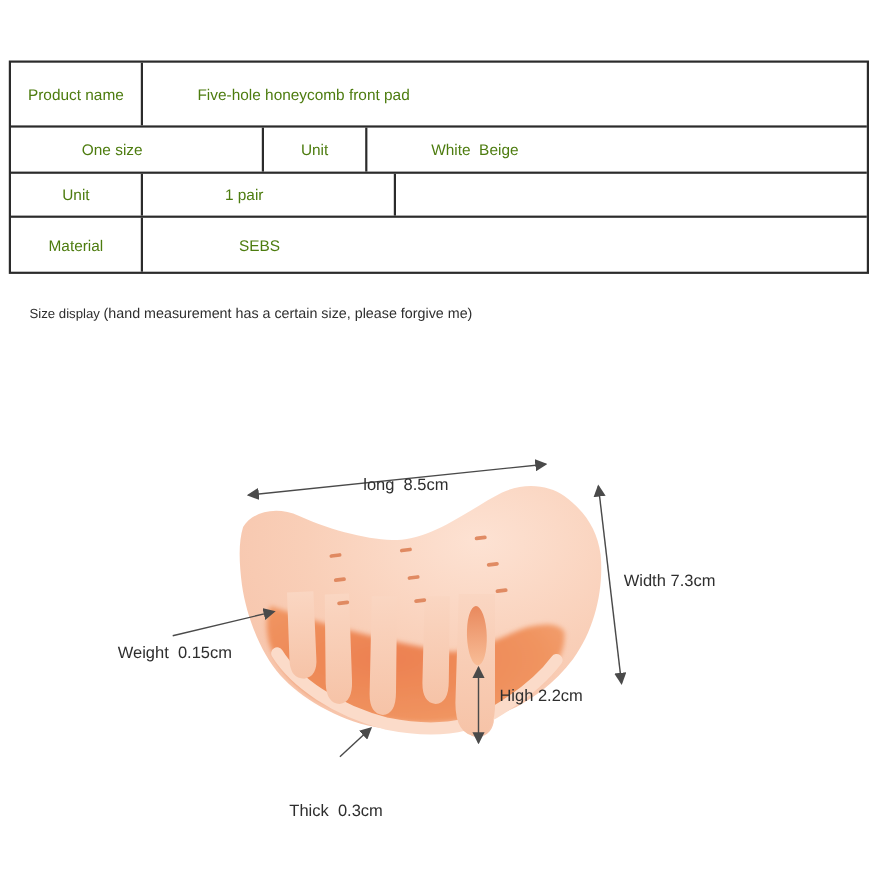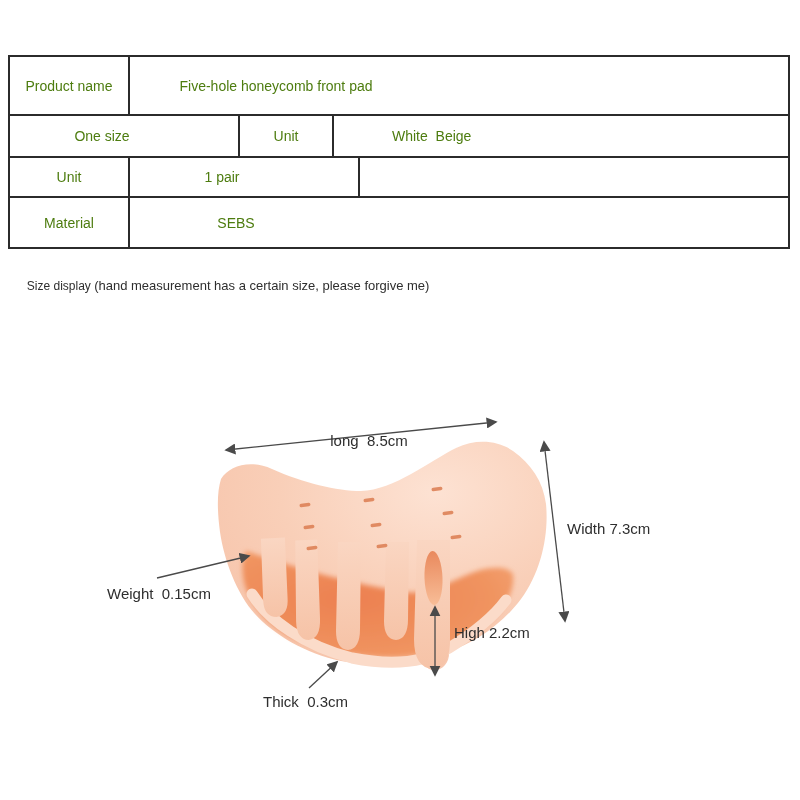--- a/index.html
+++ b/index.html
@@ -28,21 +28,21 @@
   .size-display .title{font-size:12px;}
   .size-display .note{font-size:13px;}
 
   
   .figure-svg{position:absolute;left:0;top:0;width:800px;height:800px;}
   .dim-label{position:absolute;font-size:15px;color:#2e2e2e;white-space:pre;}
   .lbl-long{left:294px;top:408px;width:150px;text-align:center;margin-top:24px;}
   .lbl-width{left:567px;top:520px;}
   .lbl-high{left:454px;top:624px;}
   .lbl-thick-top{left:107px;top:585px;}
-  .lbl-thick-bottom{left:263px;top:693px;}
+  .lbl-thick-bottom{left:263px;top:729px;}
 </style>
 </head>
 <body>
 
 <div class="page">
 
   <div class="spec-table">
     <div class="t-row row-1">
       <div class="cell c-label1">Product name</div>
       <div class="cell c-span">

